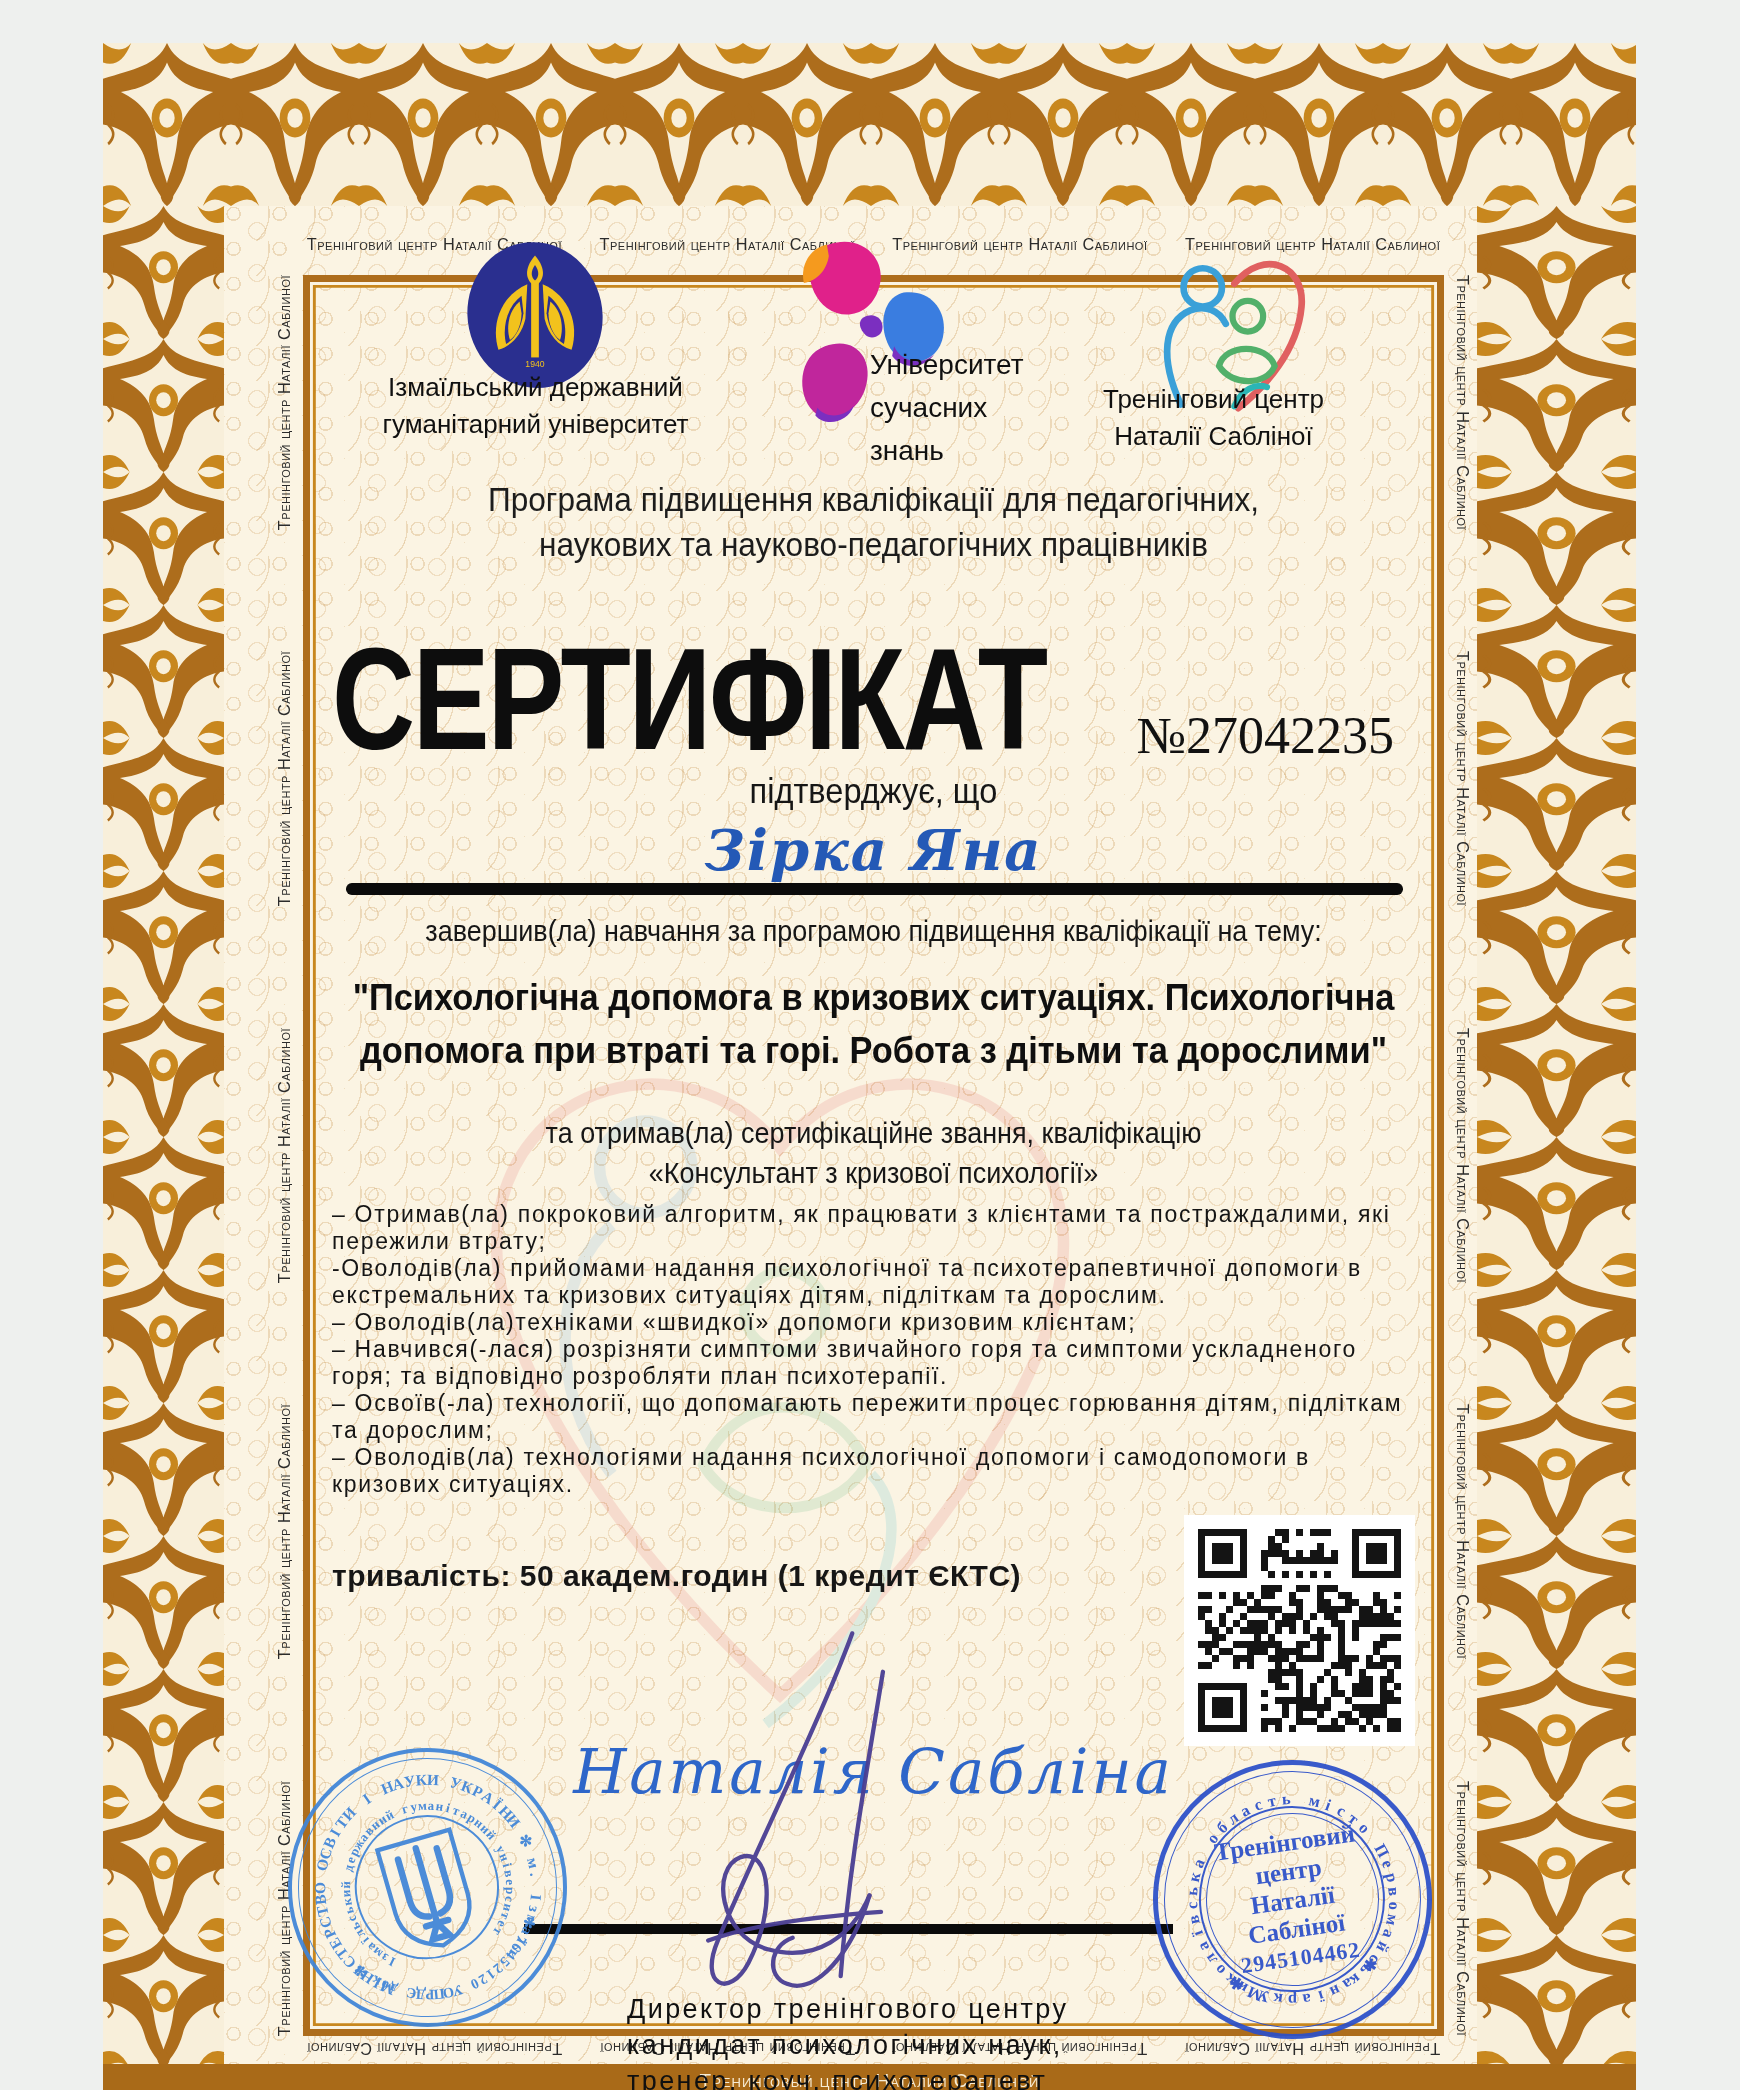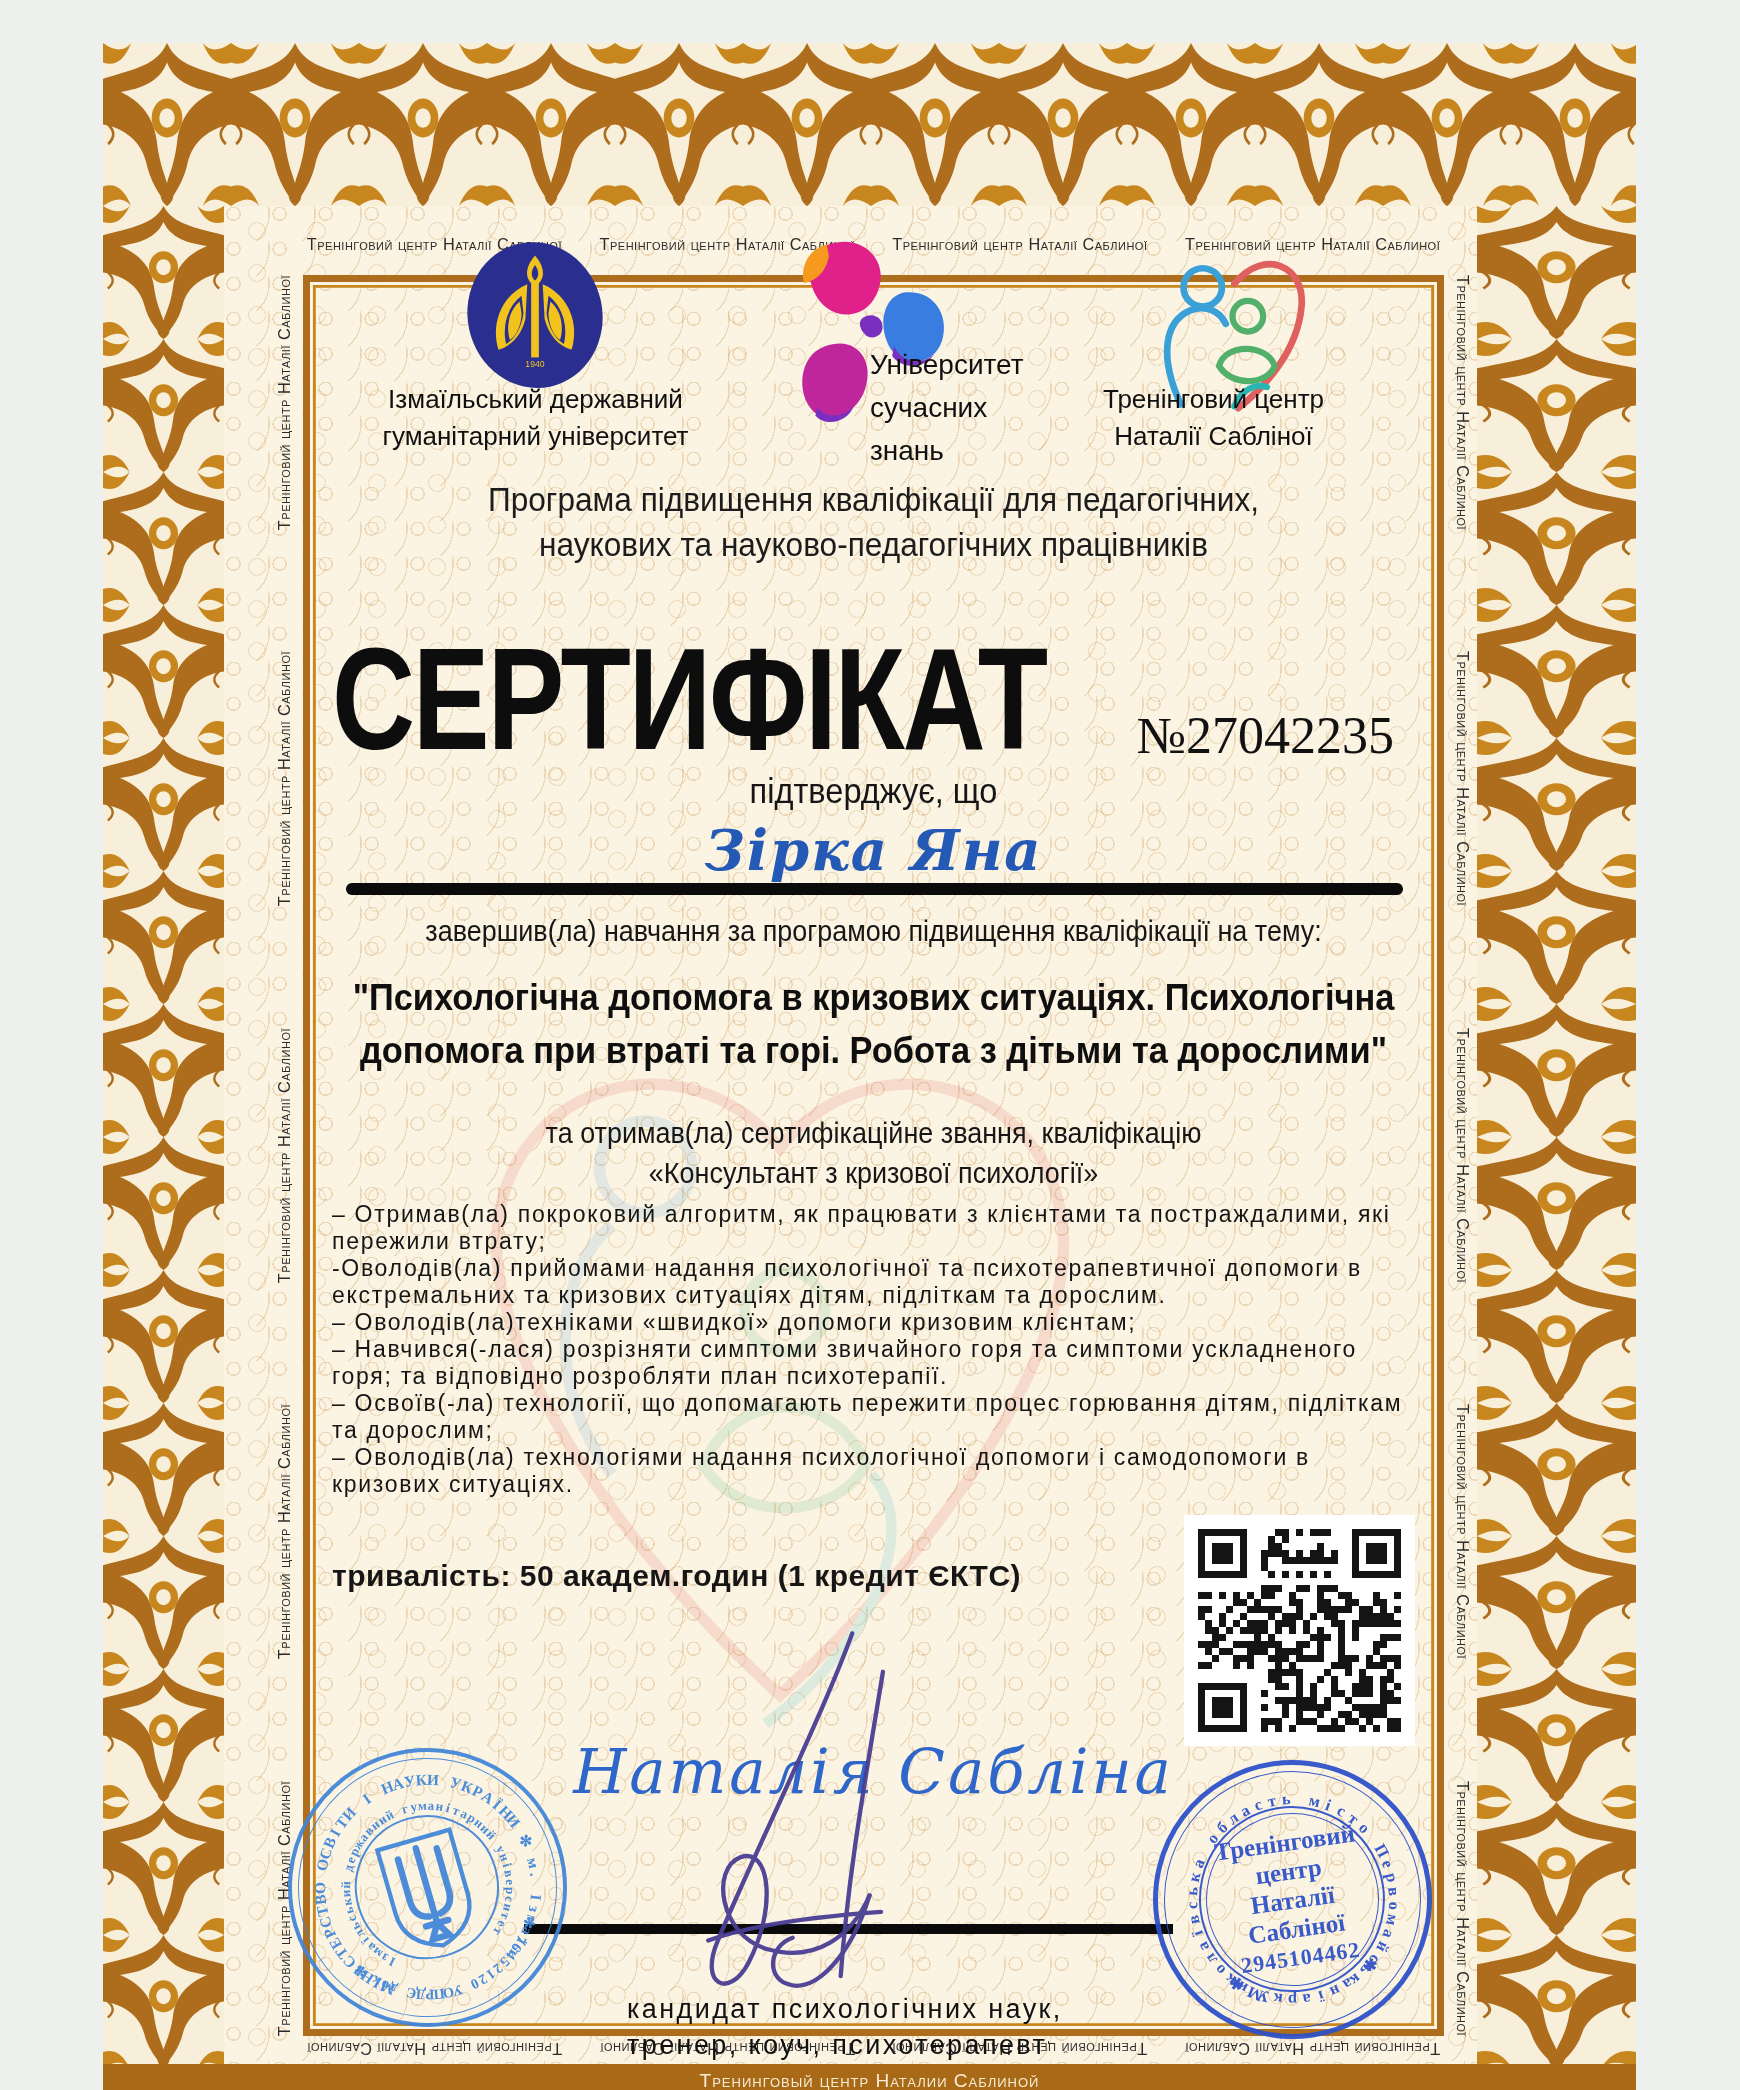--- a/index.html
+++ b/index.html
@@ -676,21 +676,21 @@
     <path d="M66 58 C50 70 46 92 50 108 C60 102 66 90 68 76 Z" fill="#2a2f8f"></path>
     <path d="M64 64 C52 74 50 92 54 104 C62 98 66 86 66 76 Z" fill="#f2c21d"></path>
     <path d="M88 46 C116 58 126 88 118 114 C104 110 94 98 90 82 Z" fill="#f2c21d"></path>
     <path d="M94 58 C110 70 114 92 110 108 C100 102 94 90 92 76 Z" fill="#2a2f8f"></path>
     <path d="M96 64 C108 74 110 92 106 104 C98 98 94 86 94 76 Z" fill="#f2c21d"></path>
     <rect x="76" y="42" width="8" height="80" fill="#f2c21d"></rect>
     <path d="M80 16 C68 30 70 42 80 48 C90 42 92 30 80 16 Z" fill="#f2c21d"></path>
     <path d="M80 26 C75 33 76 39 80 42 C84 39 85 33 80 26 Z" fill="#2a2f8f"></path>
     <text x="80" y="132" text-anchor="middle" font-size="9" fill="#f2c21d" font-family="Liberation Sans, sans-serif">1940</text>
   </svg>
-  <div class="abs caption" style="left:279px;top:338px;width:307px">
+  <div class="abs caption" style="left:279px;top:326px;width:307px">
     <div>Ізмаїльський державний</div>
     <div>гуманітарний університет</div>
   </div>
 
   <svg class="abs" style="left:668px;top:190px" width="178" height="216" viewBox="0 0 185 225" xmlns="http://www.w3.org/2000/svg">
     <path d="M60 12 C95 0 122 28 112 58 C104 84 78 92 58 78 C36 62 32 22 60 12 Z" fill="#e0218a"></path>
     <path d="M58 12 C40 16 30 34 34 52 C48 50 58 38 60 24 Z" fill="#f59a1e"></path>
     <path d="M138 62 C168 58 186 84 178 112 C170 138 138 142 124 120 C112 100 114 68 138 62 Z" fill="#3a7de0"></path>
     <path d="M128 118 C136 136 158 138 170 126 C160 142 136 142 126 128 Z" fill="#7b2fc0"></path>
     <path d="M56 118 C88 106 108 132 98 162 C90 188 60 202 44 186 C26 168 28 128 56 118 Z" fill="#c0269c"></path>
@@ -1276,18 +1276,19 @@
       <div>центр</div>
       <div>Наталії</div>
       <div>Сабліної</div>
       <div class="num">2945104462</div>
     </div>
   </div>
 
   <div class="abs sigline"></div>
 
   <div class="abs director">
+    <div>Директор тренінгового центру</div>
     <div>кандидат психологічних наук,</div>
     <div>тренер, коуч, психотерапевт</div>
   </div>
 
 </div>
 
 
 </body></html>

